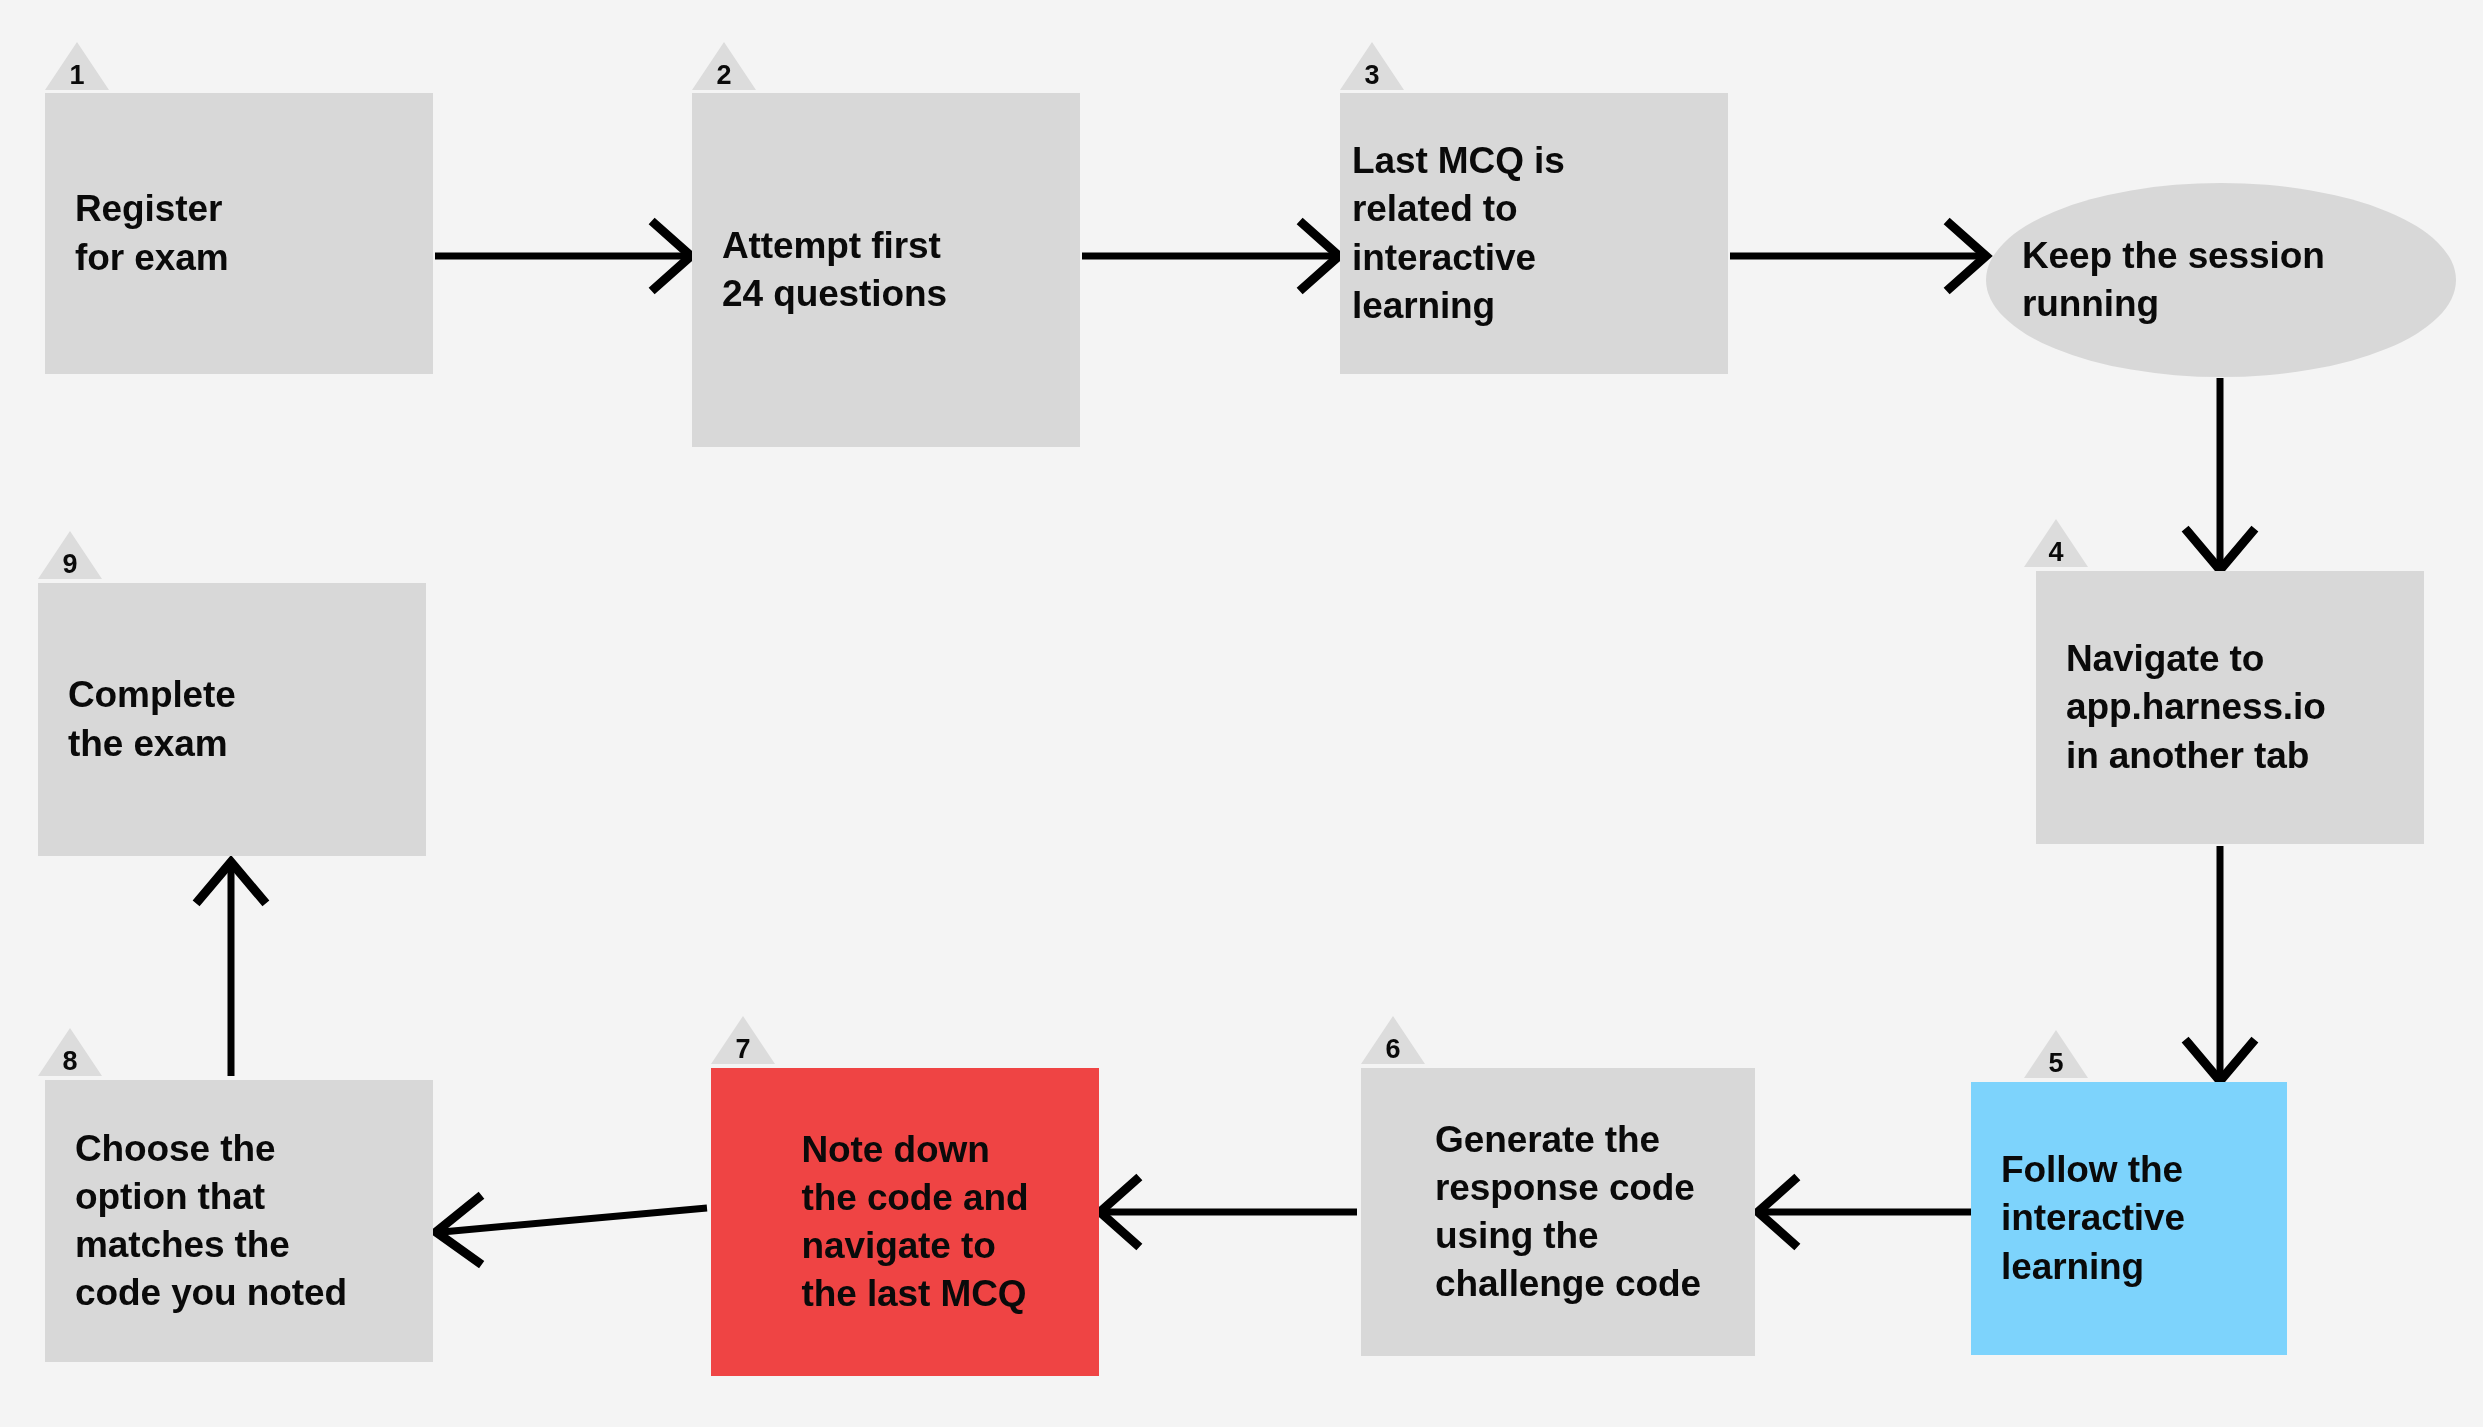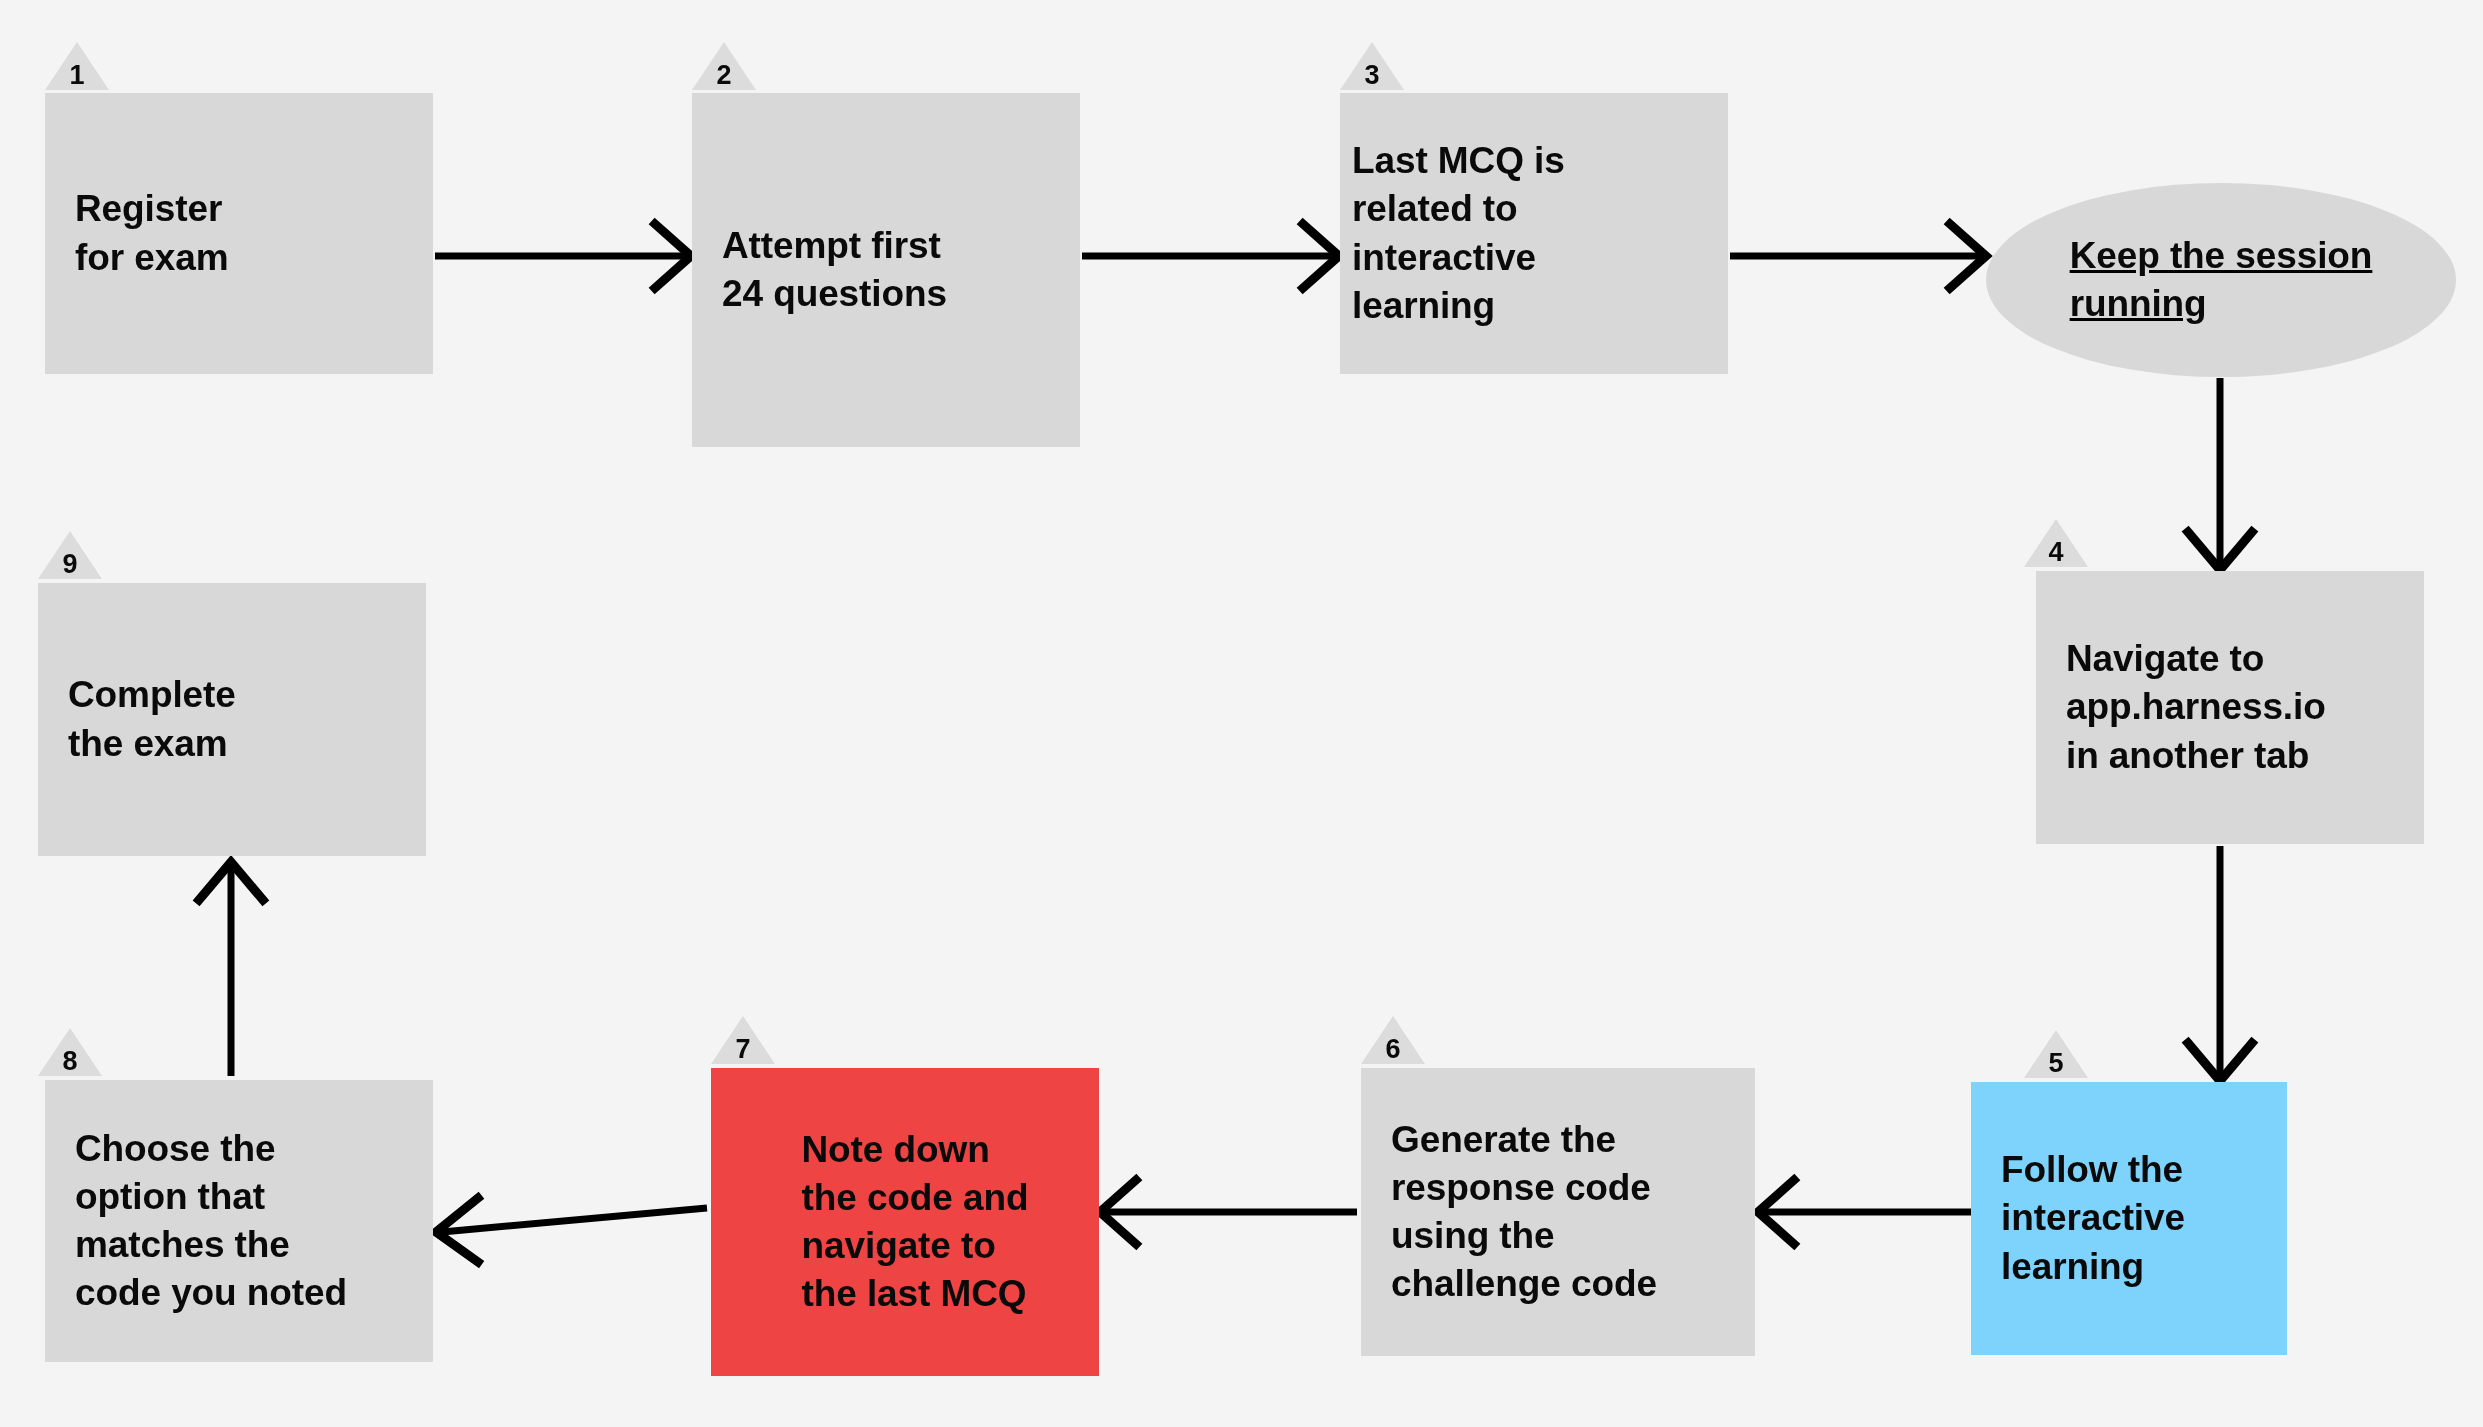--- a/index.html
+++ b/index.html
@@ -27,23 +27,21 @@
   .node {
     position: absolute;
     box-sizing: border-box;
     background: #d8d8d8;
     display: flex;
     align-items: center;
     justify-content: flex-start;
   }
   .node.ellipse {
     border-radius: 50%;
-    justify-content: center;
     text-align: center;
-    text-decoration: underline;
   }
   .node-label {
     font-weight: bold;
     color: #0a0a0a;
     line-height: 1.30;
     letter-spacing: -0.1px;
     white-space: pre-line;
   }
   .node.rect .node-label {
     padding-left: 30px;
@@ -186,21 +184,21 @@
     <div class="node rect" style="left: 1971px; top: 1082px; width: 316px; height: 273px; background: #7dd3fc;">
       <div class="node-label" style="font-size: 37px; color: rgb(10, 10, 10);">Follow the
 interactive
 learning</div>
     </div>
     <div class="step-marker" style="left: 1361px; top: 1016px;">
       <div class="tri"></div>
       <div class="num">6</div>
     </div>
     <div class="node rect" style="left: 1361px; top: 1068px; width: 394px; height: 288px; background: rgb(216, 216, 216);">
-      <div class="node-label" style="font-size: 37px; color: rgb(10, 10, 10);">Generate the
+      <div class="node-label" style="font-size: 37px; color: rgb(10, 10, 10); margin-left: 44px;">Generate the
 response code
 using the
 challenge code</div>
     </div>
     <div class="step-marker" style="left: 711px; top: 1016px;">
       <div class="tri"></div>
       <div class="num">7</div>
     </div>
     <div class="node rect" style="left: 711px; top: 1068px; width: 388px; height: 308px; background: #ef4444; justify-content: center;">
       <div class="node-label" style="font-size: 37px; color: rgb(10, 10, 10);">Note down

